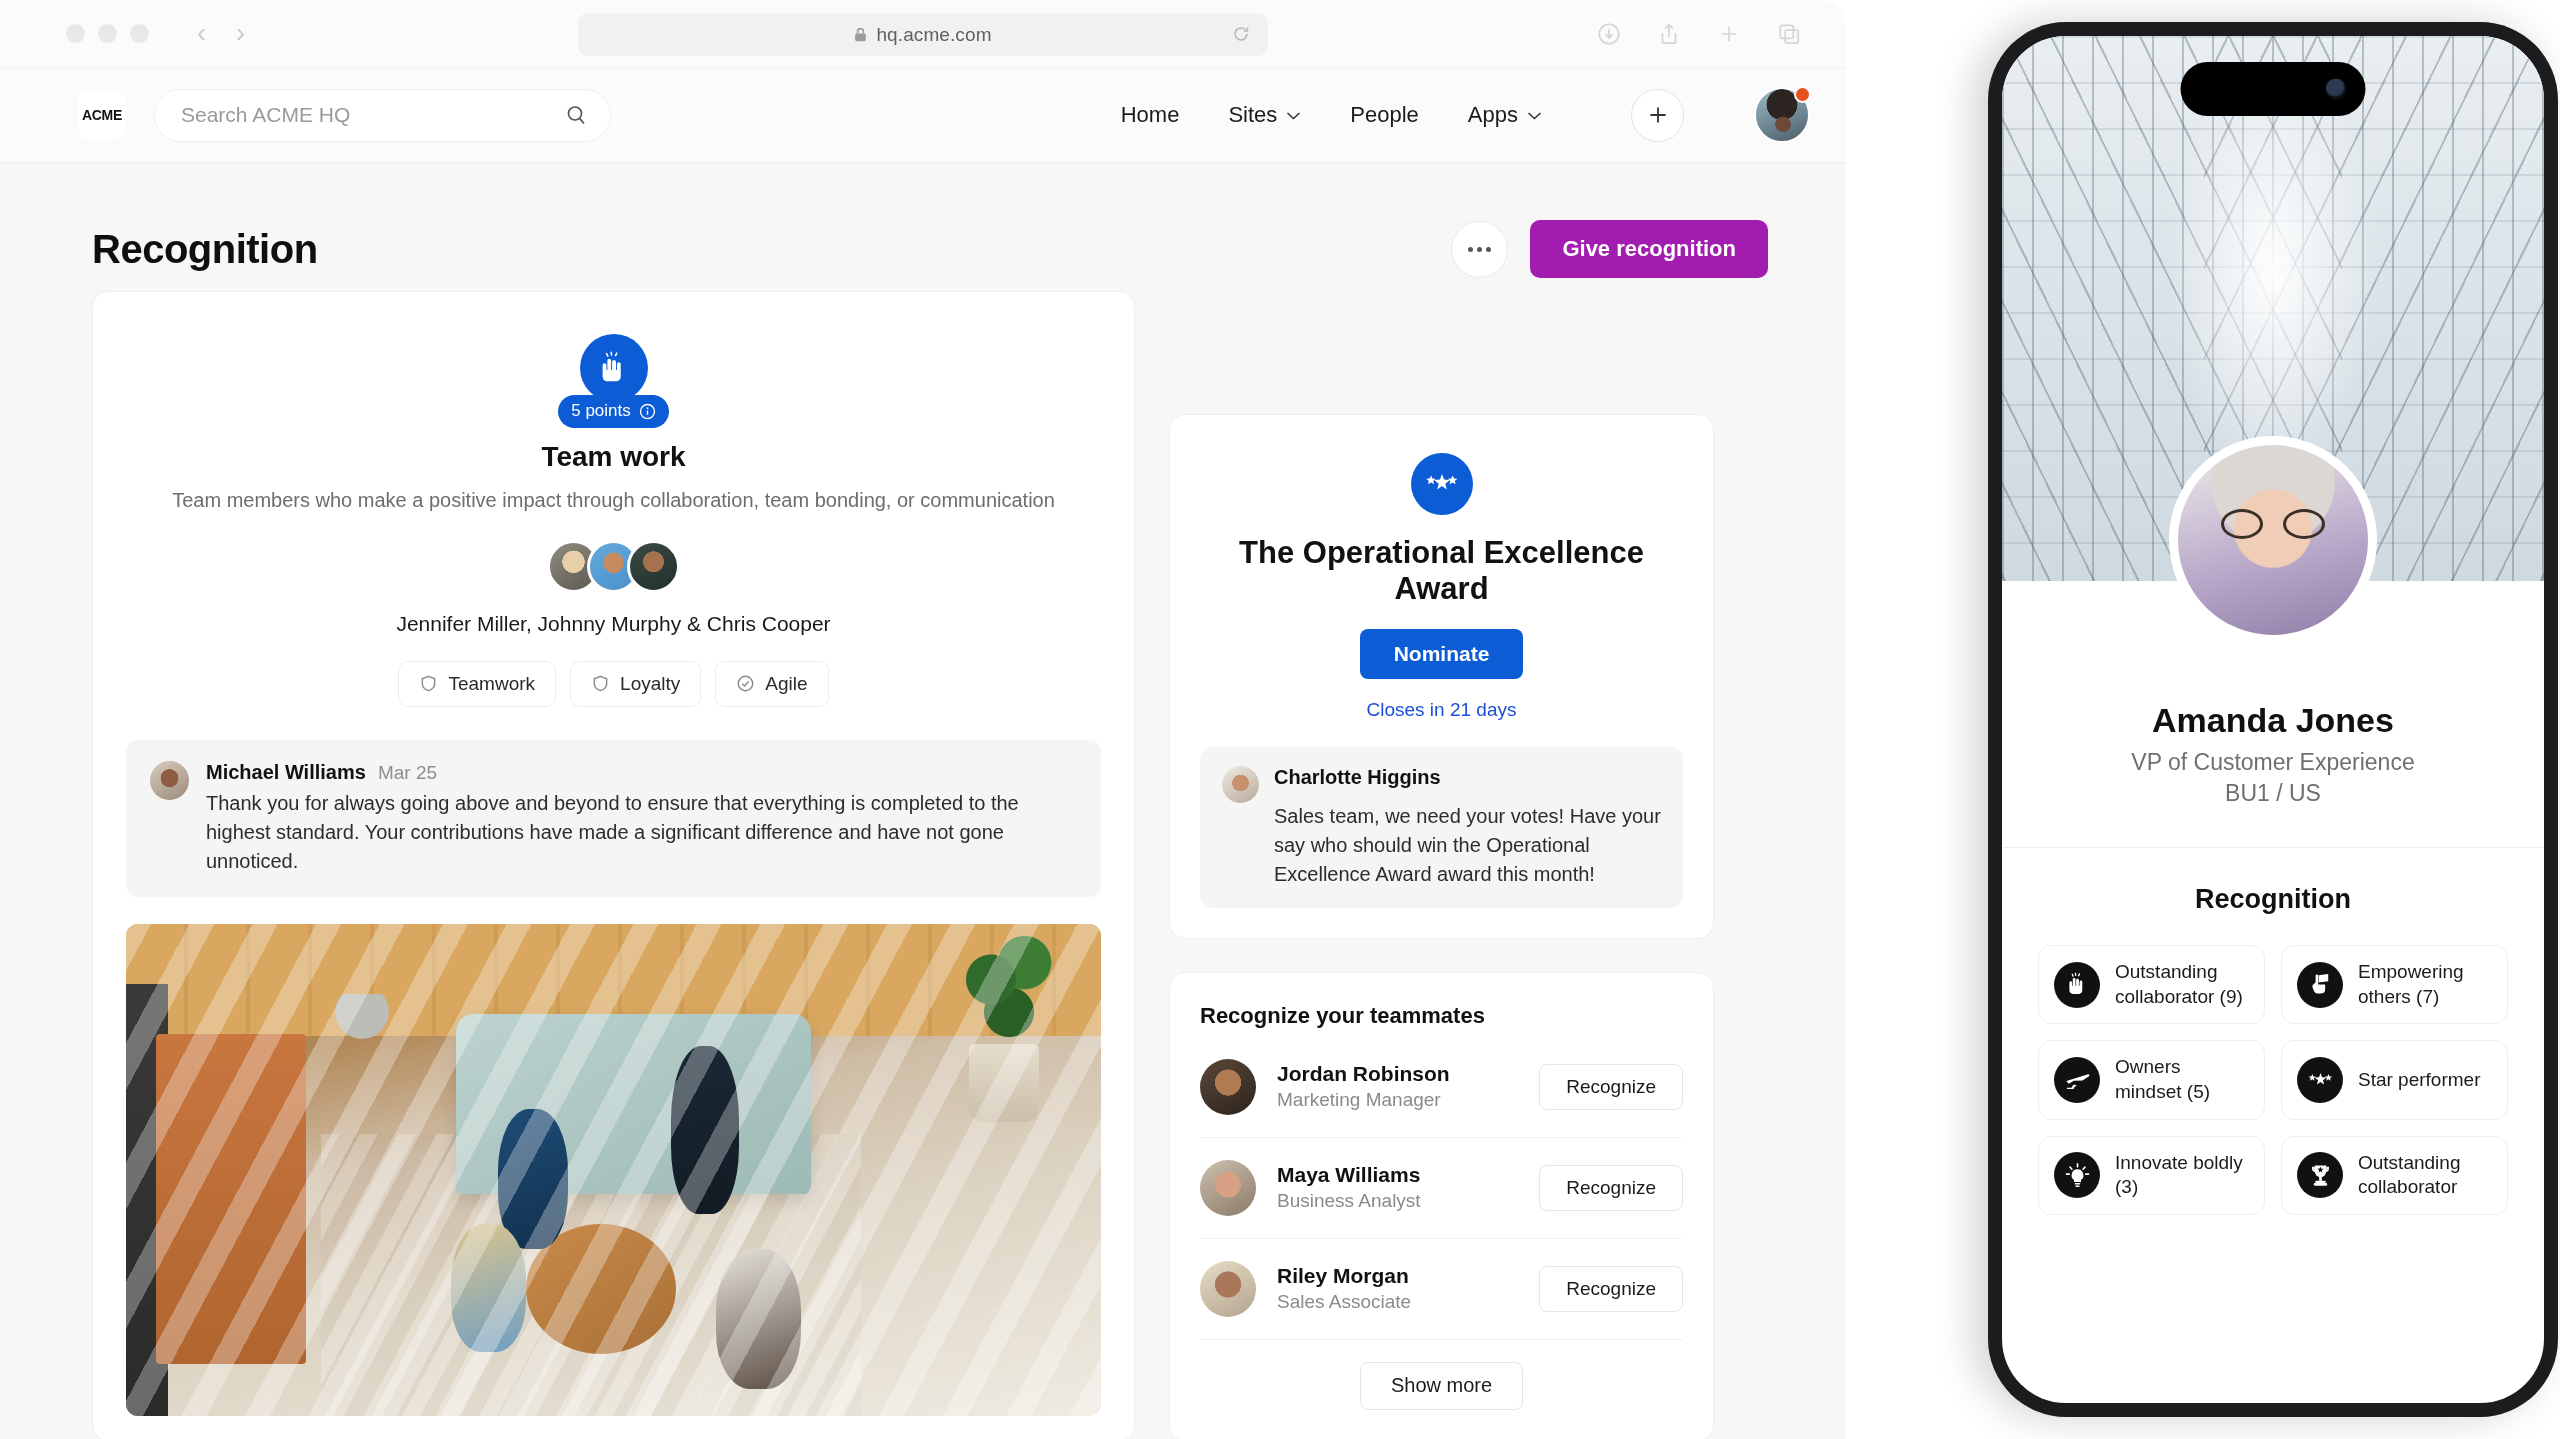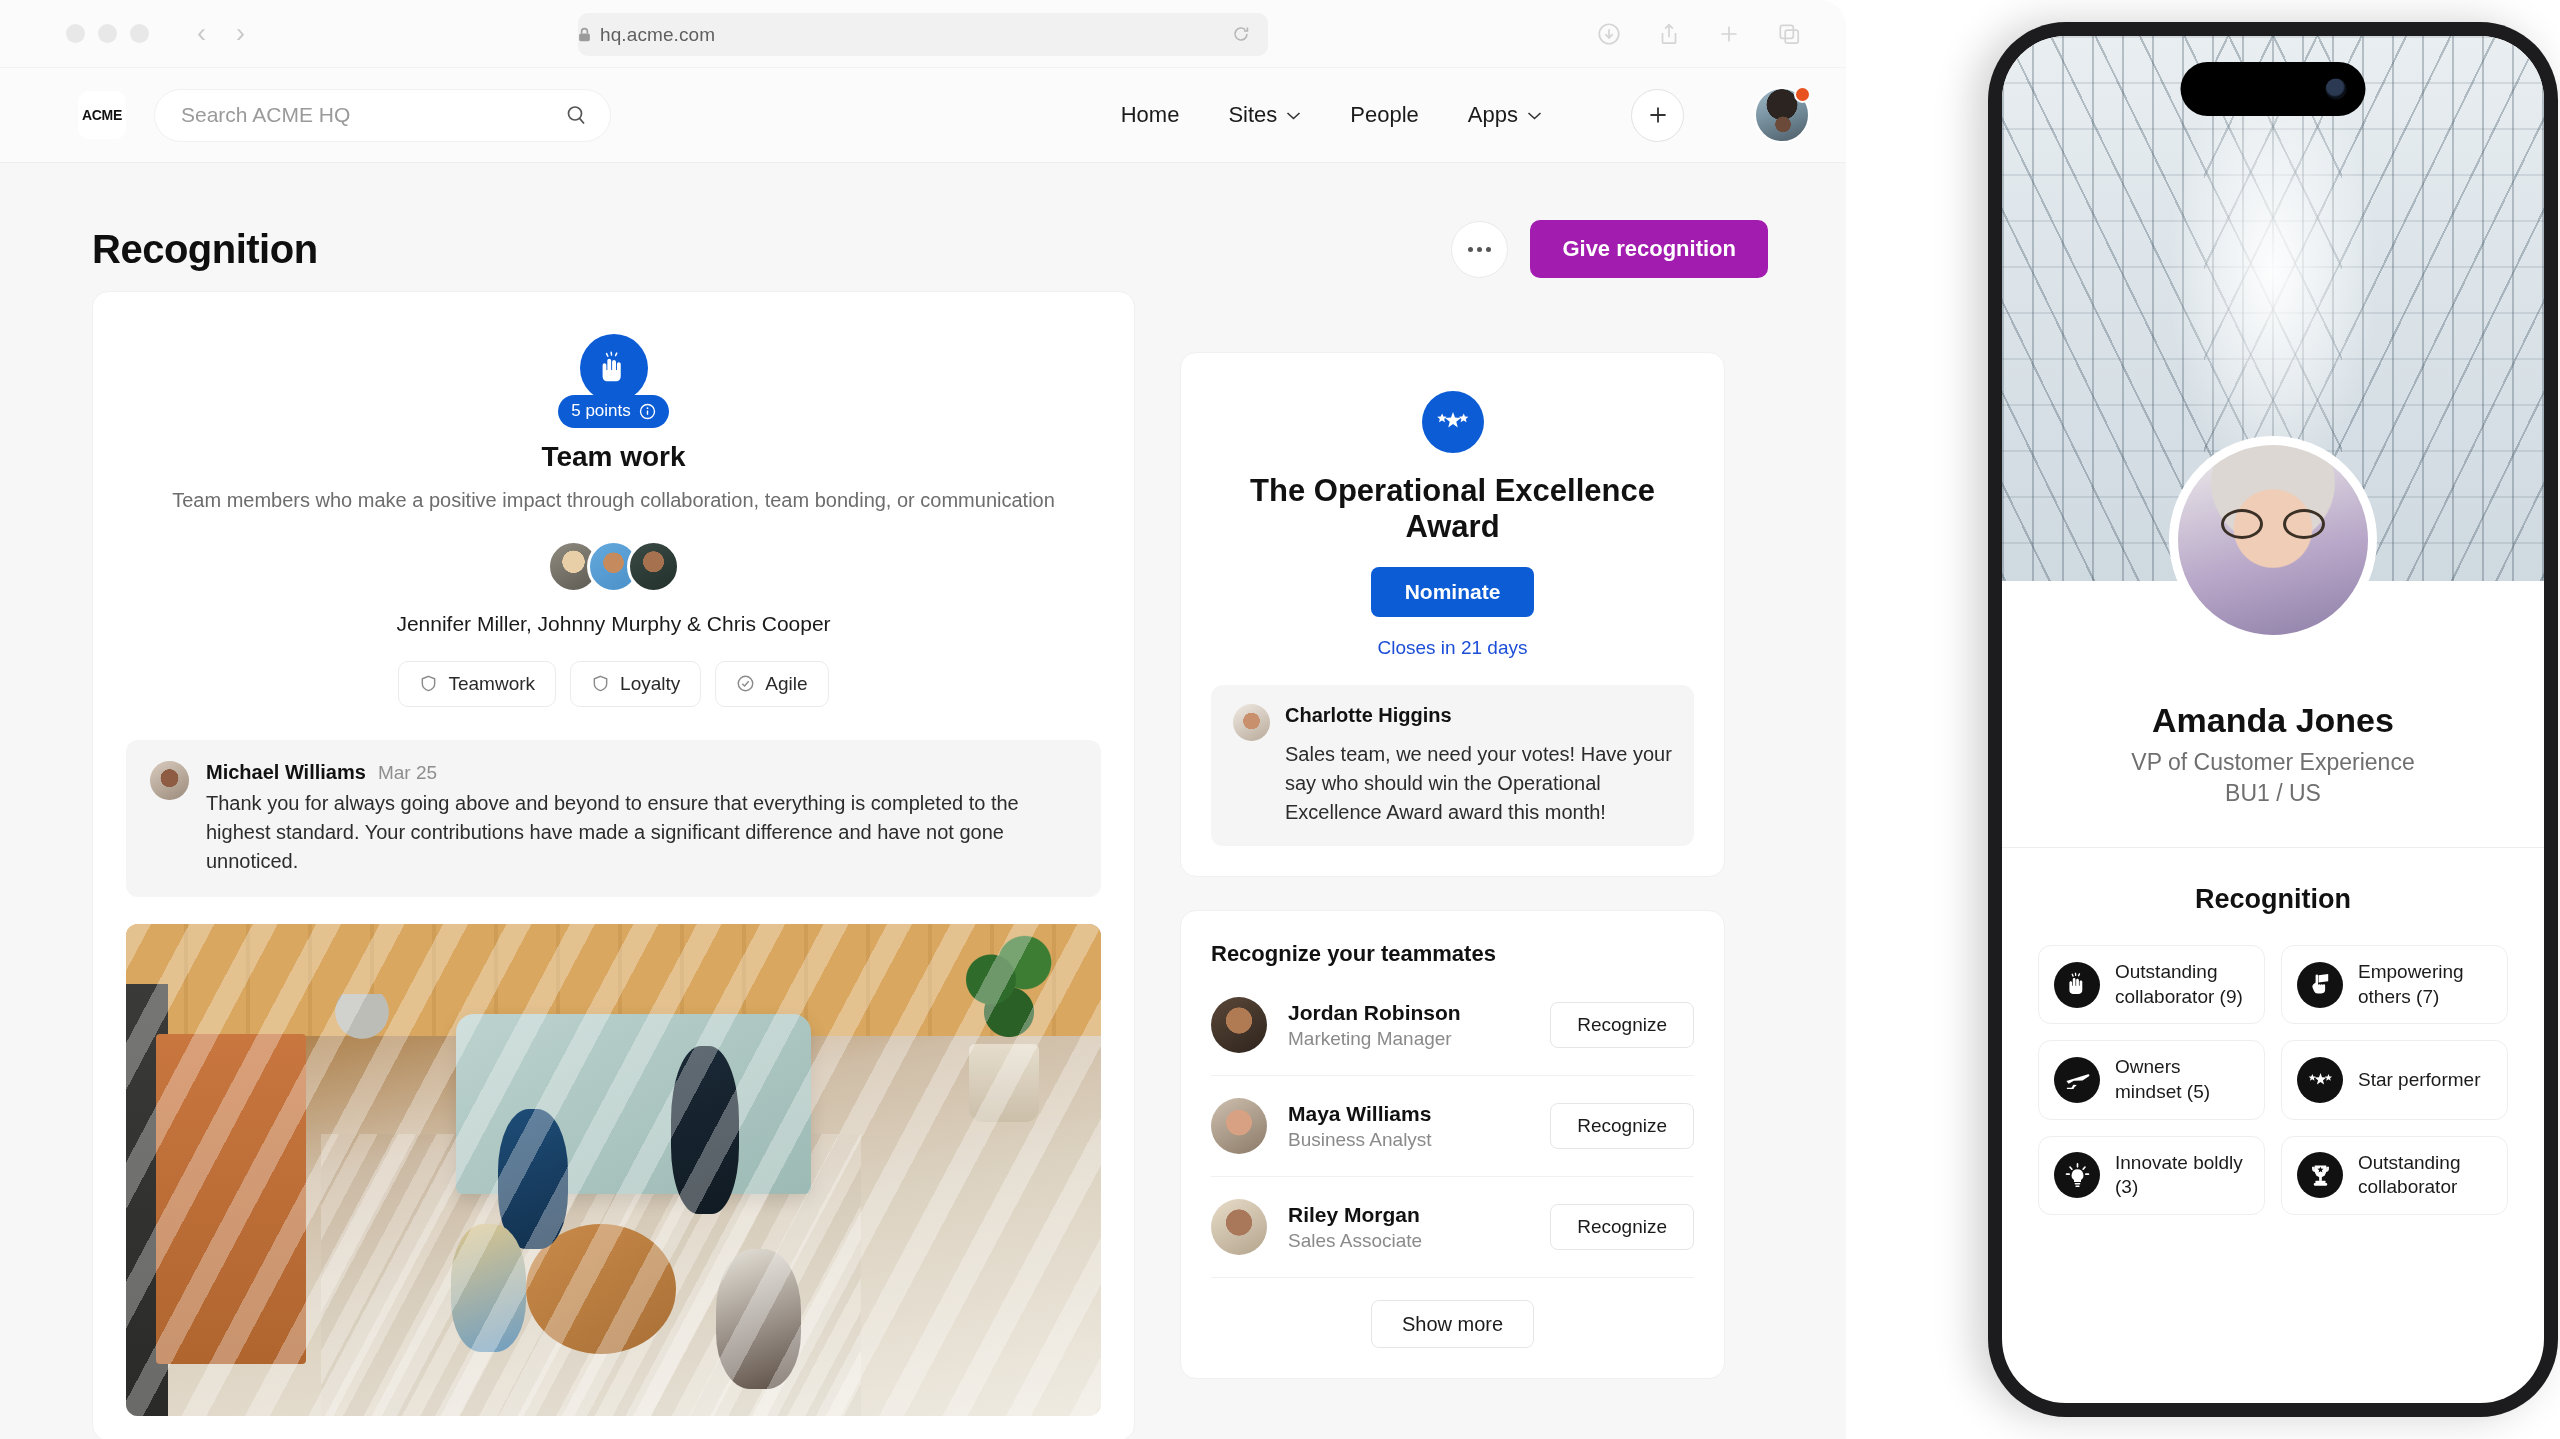--- a/index.html
+++ b/index.html
@@ -30,21 +30,21 @@
   }
   .traffic { display: flex; gap: 13px; margin-left: 38px; }
   .dot { width: 19px; height: 19px; border-radius: 50%; background: #e8e8e8; }
   .navarrows { display: flex; gap: 30px; margin-left: 48px; color: #c9c9c9; }
   .navarrow { font-size: 27px; line-height: 1; font-weight: 300; color:#c9c9c9; }
   .urlbar {
     position: absolute; left: 50%; transform: translateX(-50%);
     top: 13px;
     width: 690px; height: 43px;
     background: #f1f1f1; border-radius: 10px;
-    display: flex; align-items: center; justify-content: flex-start;
+    display: flex; align-items: center; justify-content: center;
     gap: 9px;
   }
   .urlbar .lockico { width: 13px; height: 15px; display:block; }
   .urltext { font-size: 19px; color: #606060; letter-spacing: .1px; }
   .reloadico { position:absolute; right: 18px; top: 12px; width:18px; height:18px; }
   .chrome-right { margin-left: auto; display: flex; align-items: center; gap: 34px; padding-right: 16px; }
   .chrome-ico { width: 26px; height: 26px; color: #d5d5d5; display:block; }
 
   
   .app-header {
@@ -116,21 +116,21 @@
     display: flex; align-items: center; justify-content: center; gap: 4px;
   }
   .more-btn span { width: 5px; height: 5px; border-radius: 50%; background: #555; display:block; }
   .primary-btn {
     height: 58px; padding: 0 32px; border-radius: 10px;
     background: #a21caf; color: #fff; border: none;
     font-size: 22px; font-weight: 700; font-family: inherit; cursor: pointer;
     display: flex; align-items: center;
   }
 
-  .columns { display: flex; gap: 45px; padding: 0 78px 0 92px; align-items: center; }
+  .columns { display: flex; gap: 34px; padding: 0 78px 0 92px; align-items: flex-end; }
   .col-main { width: 1043px; flex: 0 0 1043px; }
   .col-side { width: 545px; flex: 0 0 545px; }
 
   .card { background: #fff; border-radius: 16px; border: 1px solid #f0f0f0; }
 
   
   .post { padding: 42px 0 0 0; overflow: hidden; }
   .post-top { text-align: center; padding: 0 60px; }
   .badge-circle {
     width: 68px; height: 68px; border-radius: 50%;

